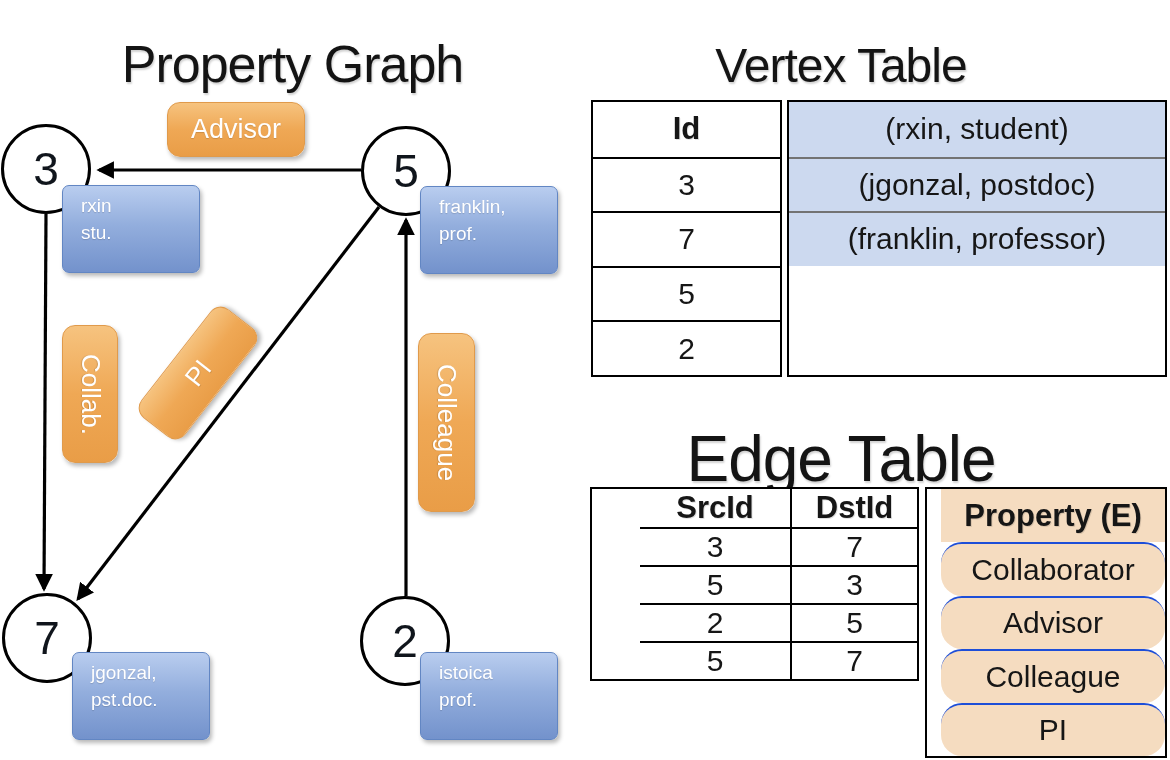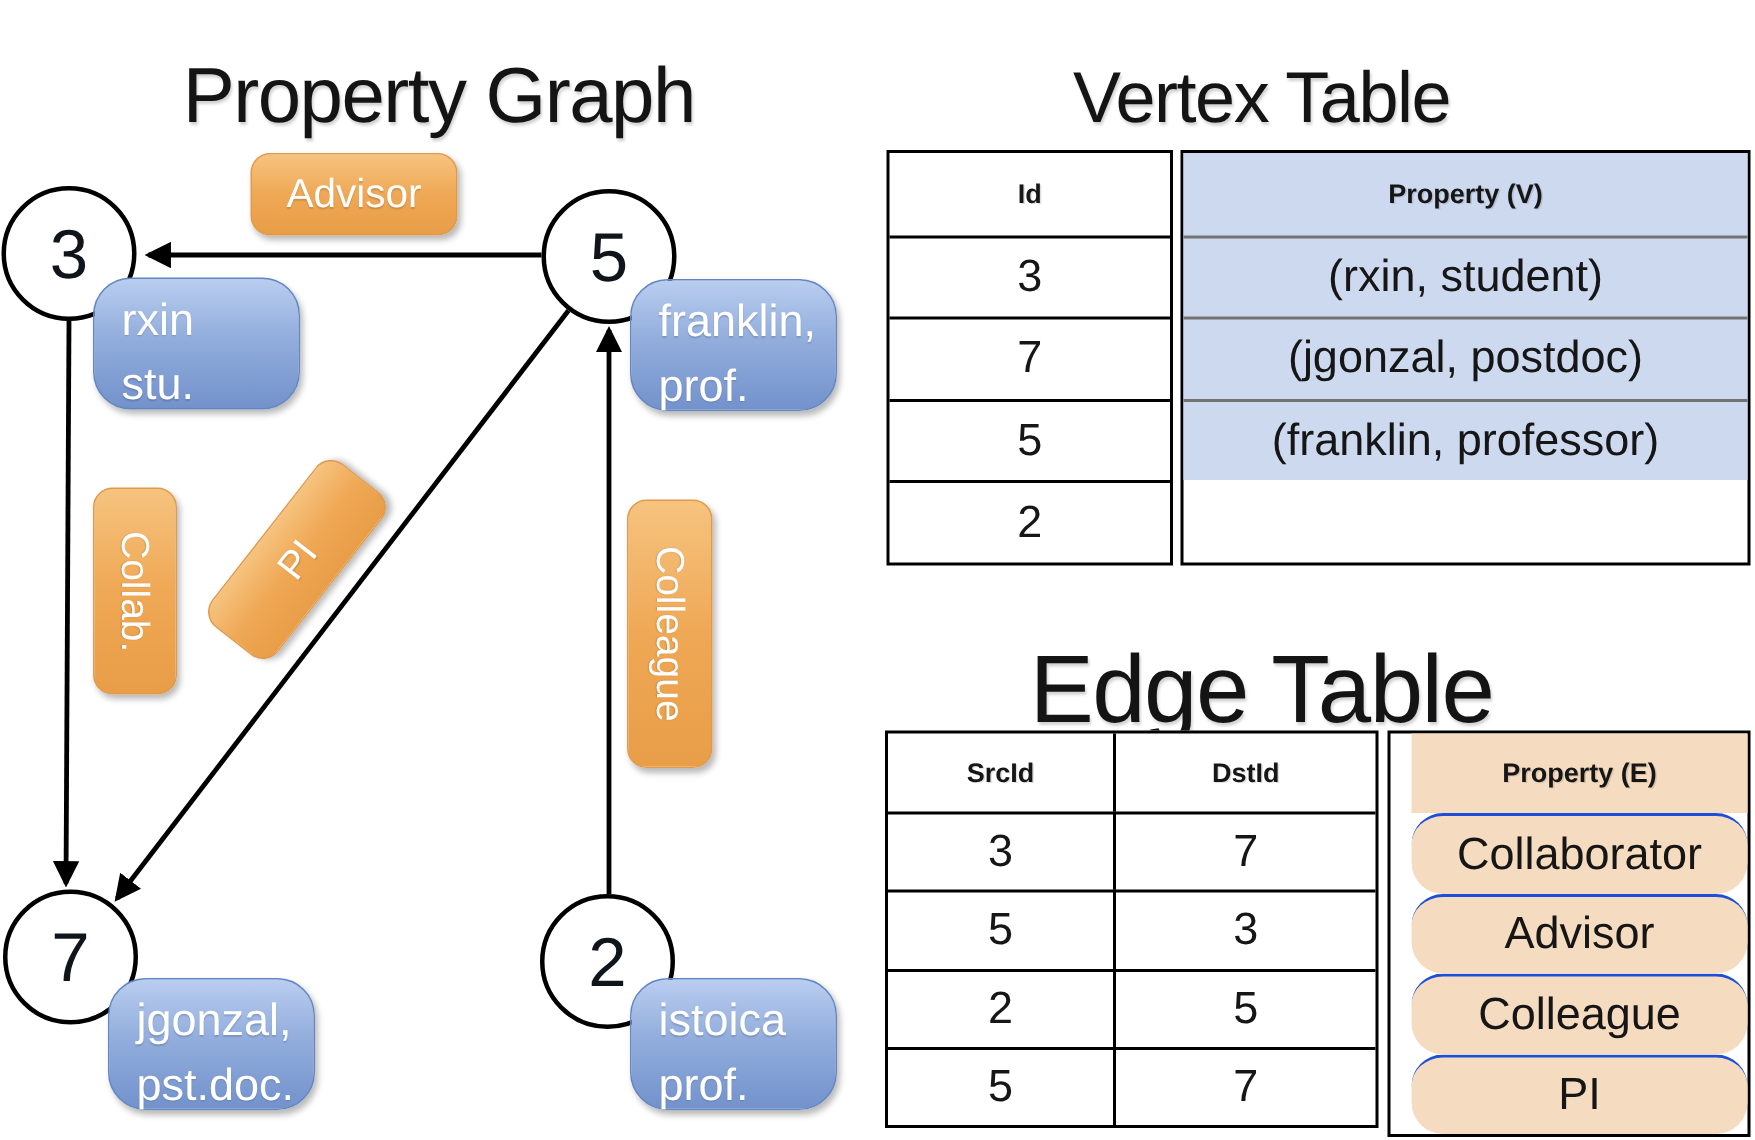--- a/index.html
+++ b/index.html
@@ -47,27 +47,27 @@
     z-index: 3;
   }
   .node-3 { left: 1px;   top: 124px; }
   .node-5 { left: 361px; top: 126px; }
   .node-7 { left: 2px;   top: 593px; }
   .node-2 { left: 360px; top: 596px; }
 
   .vbox {
     position: absolute;
     width: 138px; height: 88px;
-    border-radius: 25px;
+    border-radius: 7px;
     background: linear-gradient(180deg, #b9cdef 0%, #93aedd 45%, #7392cc 100%);
     border: 1.5px solid #6286c3;
     box-shadow: 2px 3px 4px rgba(0,0,0,0.28);
     box-sizing: border-box;
     color: #ffffff;
-    font-size: 30px;
+    font-size: 19px;
     line-height: 1.42;
     padding: 7px 0 0 18px;
     z-index: 4;
     text-shadow: 0 1px 1px rgba(0,0,0,0.15);
   }
   .vbox-rxin     { left: 62px;  top: 185px; }
   .vbox-franklin { left: 420px; top: 186px; }
   .vbox-jgonzal  { left: 72px;  top: 652px; }
   .vbox-istoica  { left: 420px; top: 652px; }
 
@@ -100,36 +100,36 @@
     background: #ffffff;
   }
   .cell {
     display: flex; align-items: center; justify-content: center;
     font-size: 30px;
     color: #161616;
     box-sizing: border-box;
     white-space: nowrap;
   }
   .cell.head {
-    font-size: 18px;
+    font-size: 31px;
     font-weight: bold;
     text-shadow: 1px 1px 0 rgba(0,0,0,0.12);
   }
 
   .vt-id   { left: 591px; top: 100px; width: 191px; height: 277px;
              grid-template-rows: repeat(5, 1fr); }
   .vt-prop { left: 787px; top: 100px; width: 380px; height: 277px;
              grid-template-rows: repeat(5, 1fr); }
   .vt-id   .cell + .cell { border-top: 2px solid #000; }
   .vt-prop .cell + .cell { border-top: 2px solid #737373; }
   .vt-prop .cell { background: #ccd9ef; }
 
-  .et-srcdst { left: 590px; top: 487px; width: 329px; height: 265px;
+  .et-srcdst { left: 590px; top: 487px; width: 329px; height: 194px;
                grid-template-columns: 150px 1fr;
-               grid-template-rows: repeat(5, 1fr); }
+               grid-template-rows: repeat(5, 1fr); padding-left: 48px; }
   .et-srcdst .cell:nth-child(even)  { border-left: 2px solid #000; }
   .et-srcdst .cell:nth-child(n+3)   { border-top: 2px solid #000; }
 
   .et-prop { left: 925px; top: 487px; width: 242px; height: 271px;
              grid-template-rows: repeat(5, 1fr); padding-left: 14px; }
   .et-prop .cell + .cell { border-top: 2px solid #1d4ed8; border-radius: 21px; }
   .et-prop .cell { background: #f5dcc0; }
 </style>
 </head>
 <body>
@@ -197,21 +197,20 @@
 
   <div class="tbl vt-id">
     <div class="cell head">Id</div>
     <div class="cell">3</div>
     <div class="cell">7</div>
     <div class="cell">5</div>
     <div class="cell">2</div>
   </div>
 
   <div class="tbl vt-prop">
-    <div class="cell head">Property (V)</div>
     <div class="cell">(rxin, student)</div>
     <div class="cell">(jgonzal, postdoc)</div>
     <div class="cell">(franklin, professor)</div>
   </div>
 
   <div class="tbl et-srcdst">
     <div class="cell head">SrcId</div>
     <div class="cell head">DstId</div>
     <div class="cell">3</div>
     <div class="cell">7</div>

